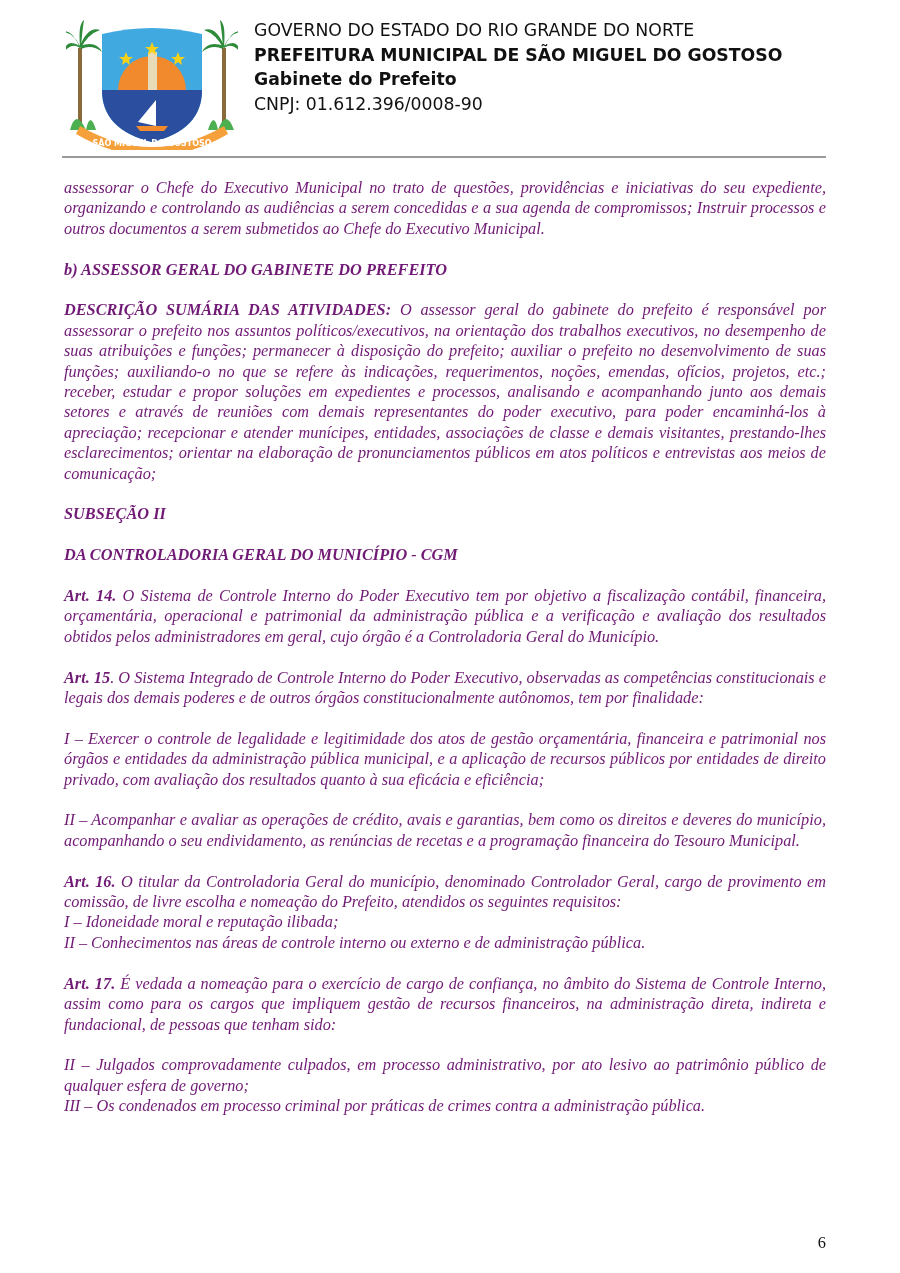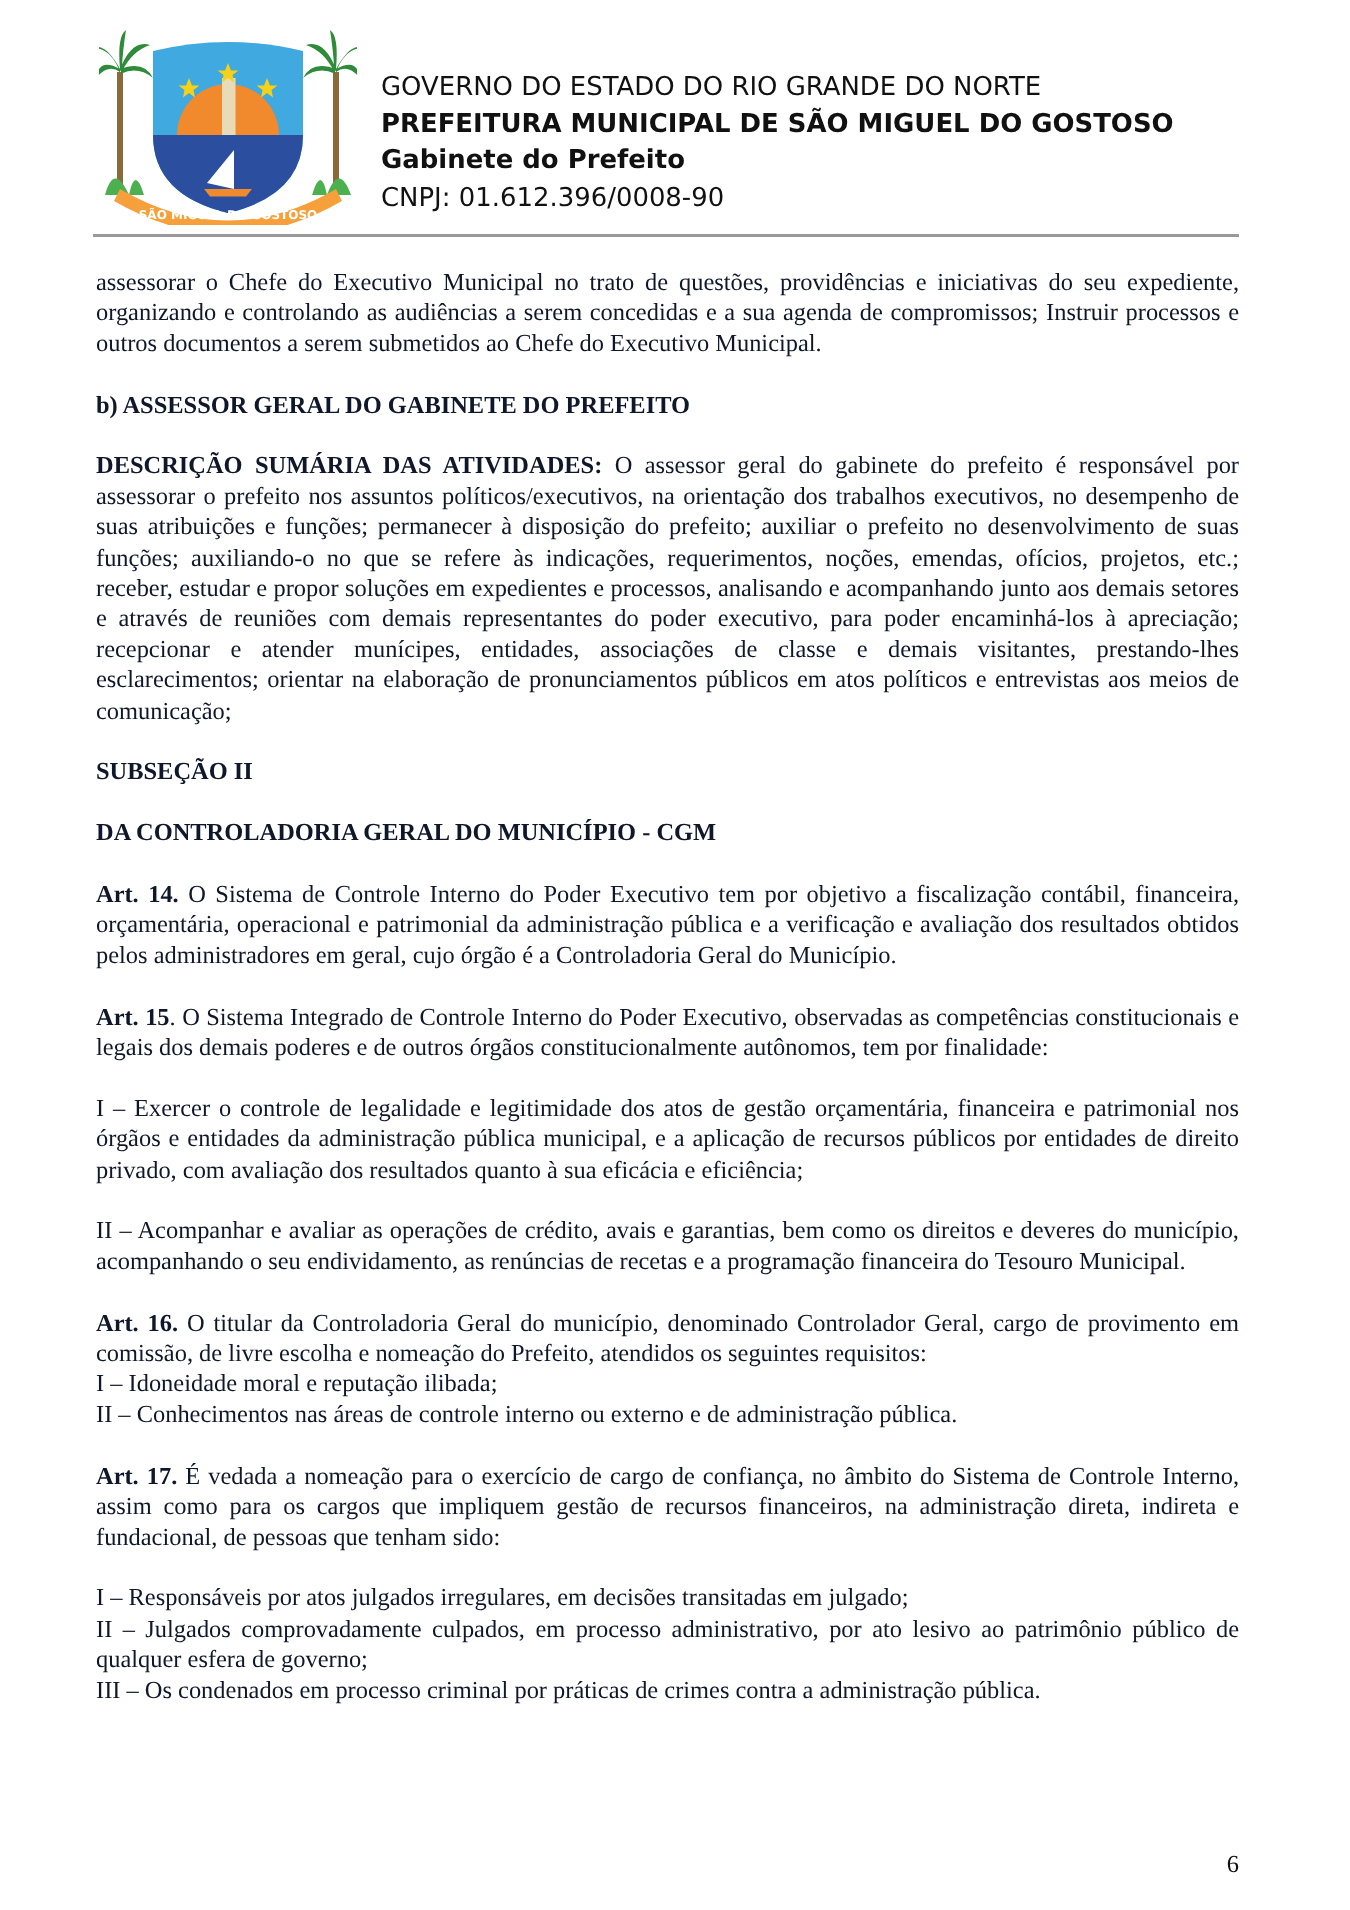--- a/index.html
+++ b/index.html
@@ -1,27 +1,27 @@
 <!DOCTYPE html>
 <html><head>
 <meta charset="utf-8">
 <style>
   html, body { margin: 0; padding: 0; background: #ffffff; }
   body { width: 900px; height: 1273px; position: relative; overflow: hidden; color: #111; }
   .page { position: absolute; left: 0; top: 0; width: 900px; height: 1273px; }
 
   .header { position: absolute; left: 62px; top: 14px; width: 764px; height: 140px; }
   .logo { position: absolute; left: 4px; top: 4px; width: 172px; height: 132px; }
-  .header-text { position: absolute; left: 192px; top: 4px; font-family: "DejaVu Sans", sans-serif; color: #111; margin-top: 28px; }
+  .header-text { position: absolute; left: 192px; top: 4px; font-family: "DejaVu Sans", sans-serif; color: #111; }
   .header-text .line { font-size: 17.3px; line-height: 24.6px; white-space: nowrap; }
   .header-text .bold { font-weight: bold; }
   .header-rule { position: absolute; left: 62px; top: 156px; width: 764px; height: 2px; background: #9a9a9a; }
 
   .content { position: absolute; left: 64px; top: 178px; width: 762px;
-             font-family: "Liberation Serif", serif; font-size: 16.3px; line-height: 20.4px; color: #0f172a; }
+             font-family: "Liberation Serif", serif; font-size: 16.3px; line-height: 20.4px; color: #701a75; font-style: italic; }
   .content p { margin: 0; text-align: justify; }
   .gap { height: 20.4px; }
   .b { font-weight: bold; }
   .center { text-align: right; font-weight: bold; }
   .page-number { position: absolute; right: 74px; top: 1233px; font-family: "Liberation Serif", serif; font-size: 16.3px; }
 </style>
 </head>
 <body>
 
 <div class="page">
@@ -95,19 +95,18 @@
     <p>I – Exercer o controle de legalidade e legitimidade dos atos de gestão orçamentária, financeira e patrimonial nos órgãos e entidades da administração pública municipal, e a aplicação de recursos públicos por entidades de direito privado, com avaliação dos resultados quanto à sua eficácia e eficiência;</p>
     <div class="gap"></div>
     <p>II – Acompanhar e avaliar as operações de crédito, avais e garantias, bem como os direitos e deveres do município, acompanhando o seu endividamento, as renúncias de recetas e a programação financeira do Tesouro Municipal.</p>
     <div class="gap"></div>
     <p><span class="b">Art. 16.</span><span> O titular da Controladoria Geral do município, denominado Controlador Geral, cargo de provimento em comissão, de livre escolha e nomeação do Prefeito, atendidos os seguintes requisitos:</span></p>
     <p>I – Idoneidade moral e reputação ilibada;</p>
     <p>II – Conhecimentos nas áreas de controle interno ou externo e de administração pública.</p>
     <div class="gap"></div>
     <p><span class="b">Art. 17.</span><span> É vedada a nomeação para o exercício de cargo de confiança, no âmbito do Sistema de Controle Interno, assim como para os cargos que impliquem gestão de recursos financeiros, na administração direta, indireta e fundacional, de pessoas que tenham sido:</span></p>
     <div class="gap"></div>
-    <p>I – Responsáveis por atos julgados irregulares, em decisões transitadas em julgado;</p>
     <p>II – Julgados comprovadamente culpados, em processo administrativo, por ato lesivo ao patrimônio público de qualquer esfera de governo;</p>
     <p>III – Os condenados em processo criminal por práticas de crimes contra a administração pública.</p>
   </div>
 
   <div class="page-number">6</div>
 </div>
 
 </body></html>

